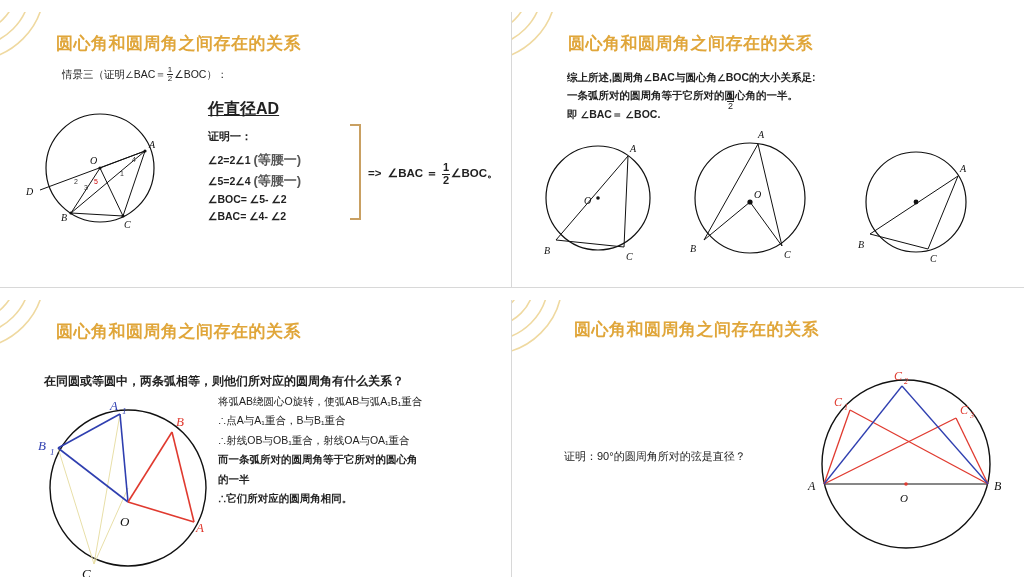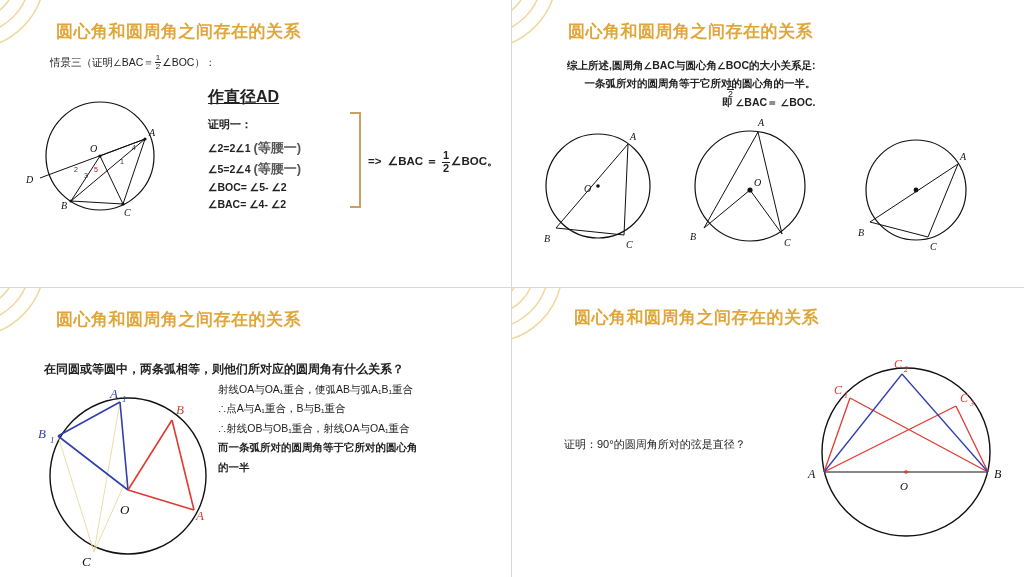--- a/index.html
+++ b/index.html
@@ -21,20 +21,21 @@
     grid-template-columns: 512px 512px;
     grid-template-rows: 288px 289px;
   }
   .slide {
     position: relative;
     box-sizing: border-box;
     overflow: hidden;
     background: #ffffff;
     border-right: 1px solid #d8d8d8;
     border-bottom: 1px solid #d8d8d8;
+    margin-top: 12px;
   }
   .slide.s2, .slide.s4 { border-right: none; }
   .slide.s3, .slide.s4 { border-bottom: none; }
 
   .deco {
     position: absolute;
     left: -34px;
     top: -30px;
     width: 110px;
     height: 96px;
@@ -96,21 +97,21 @@
     <svg class="deco" viewBox="0 0 110 96">
       <g fill="none" stroke="#efd9a0" stroke-width="1.6">
         <circle cx="6" cy="6" r="30"></circle>
         <circle cx="6" cy="6" r="44"></circle>
         <circle cx="6" cy="6" r="58"></circle>
         <circle cx="6" cy="6" r="72"></circle>
       </g>
     </svg>
     <div class="title">圆心角和圆周角之间存在的关系</div>
 
-    <div class="subtext" style="left:50px; top:54px;">
+    <div class="subtext" style="left:62px; top:54px;">
       <span>情景三（证明∠BAC＝</span><span class="frac"><span class="num">1</span><span class="den">2</span></span><span>∠BOC）：</span>
     </div>
 
     <div class="fig" style="left:14px; top:90px;">
       <svg width="180" height="140" viewBox="0 0 180 140">
         <circle cx="86" cy="66" r="54" fill="none" stroke="#111" stroke-width="1.2"></circle>
 
         <line x1="86" y1="66" x2="131" y2="49" stroke="#111" stroke-width="1"></line>
         <line x1="86" y1="66" x2="57" y2="111" stroke="#111" stroke-width="1"></line>
         <line x1="86" y1="66" x2="109" y2="114" stroke="#111" stroke-width="1"></line>
@@ -158,21 +159,21 @@
     <svg class="deco" viewBox="0 0 110 96">
       <g fill="none" stroke="#efd9a0" stroke-width="1.6">
         <circle cx="6" cy="6" r="30"></circle>
         <circle cx="6" cy="6" r="44"></circle>
         <circle cx="6" cy="6" r="58"></circle>
         <circle cx="6" cy="6" r="72"></circle>
       </g>
     </svg>
     <div class="title">圆心角和圆周角之间存在的关系</div>
 
-    <div class="txtblk bold" style="left:55px; top:56px; line-height:1.75;text-align:right;">
+    <div class="txtblk bold" style="left:55px; top:56px; line-height:1.75;">
       <div class="ln">综上所述,圆周角∠BAC与圆心角∠BOC的大小关系足:</div>
       <div class="ln">一条弧所对的圆周角等于它所对的圆心角的一半。</div>
       <div class="ln"><span>即 ∠BAC＝ ∠BOC.</span></div>
     </div>
     <div style="position:absolute; left:214px; top:80px;">
       <span class="frac" style="font-size:9px;"><span class="num">1</span><span class="den">2</span></span>
     </div>
 
     <div class="fig" style="left:22px; top:118px;">
       <svg width="140" height="150" viewBox="0 0 140 150">
@@ -256,25 +257,26 @@
         <text x="142" y="34" font-size="13" font-family="Liberation Serif, serif" font-style="italic" fill="#e03a2f">B</text>
         <text x="4" y="58" font-size="13" font-family="Liberation Serif, serif" font-style="italic" fill="#2f3fb0">B</text>
         <text x="16" y="63" font-size="9" font-family="Liberation Serif, serif" font-style="italic" fill="#2f3fb0">1</text>
         <text x="86" y="134" font-size="13" font-family="Liberation Serif, serif" font-style="italic" fill="#111">O</text>
         <text x="162" y="140" font-size="13" font-family="Liberation Serif, serif" font-style="italic" fill="#e03a2f">A</text>
         <text x="48" y="186" font-size="13" font-family="Liberation Serif, serif" font-style="italic" fill="#111">C</text>
       </svg>
     </div>
 
     <div class="txtblk" style="left:218px; top:92px; line-height:1.85;">
-      <div class="ln">射线OA与OA₁重合，使弧AB与弧A₁B₁重合</div>
+      <div class="ln">将弧AB绕圆心O旋转，使弧AB与弧A₁B₁重合</div>
       <div class="ln">∴点A与A₁重合，B与B₁重合</div>
       <div class="ln">∴射线OB与OB₁重合，射线OA与OA₁重合</div>
       <div class="ln bold">而一条弧所对的圆周角等于它所对的圆心角</div>
       <div class="ln bold">的一半</div>
+      <div class="ln bold">∴它们所对应的圆周角相同。</div>
     </div>
   </div>
 
   <div class="slide s4">
     <svg class="deco" style="left:-28px; top:-24px;" viewBox="0 0 110 96">
       <g fill="none" stroke="#efd9a0" stroke-width="1.6">
         <circle cx="6" cy="6" r="30"></circle>
         <circle cx="6" cy="6" r="44"></circle>
         <circle cx="6" cy="6" r="58"></circle>
         <circle cx="6" cy="6" r="72"></circle>

